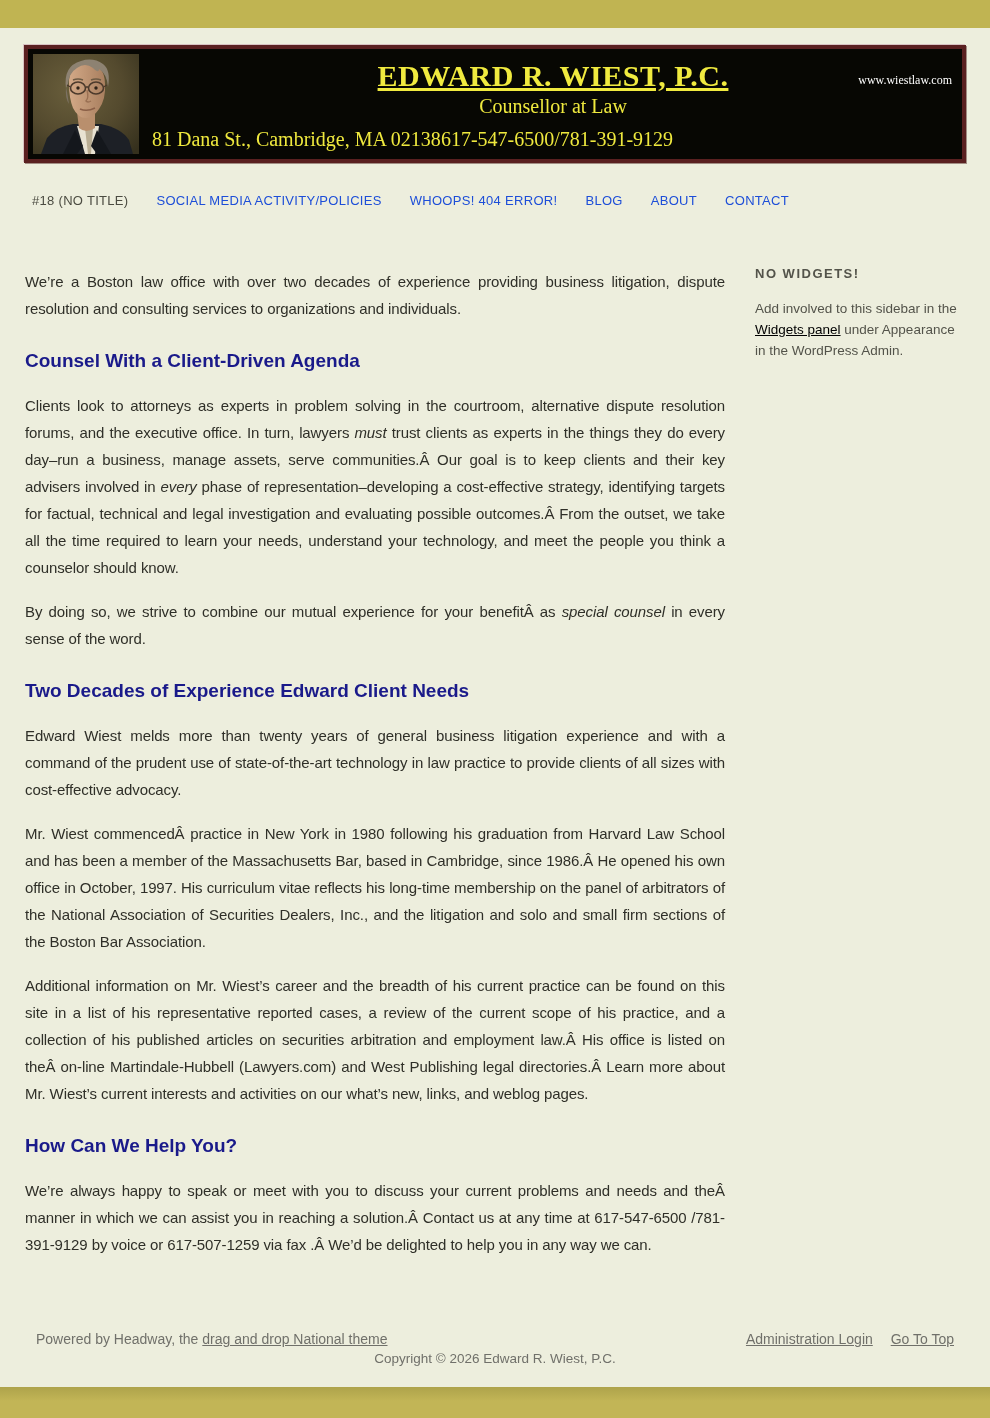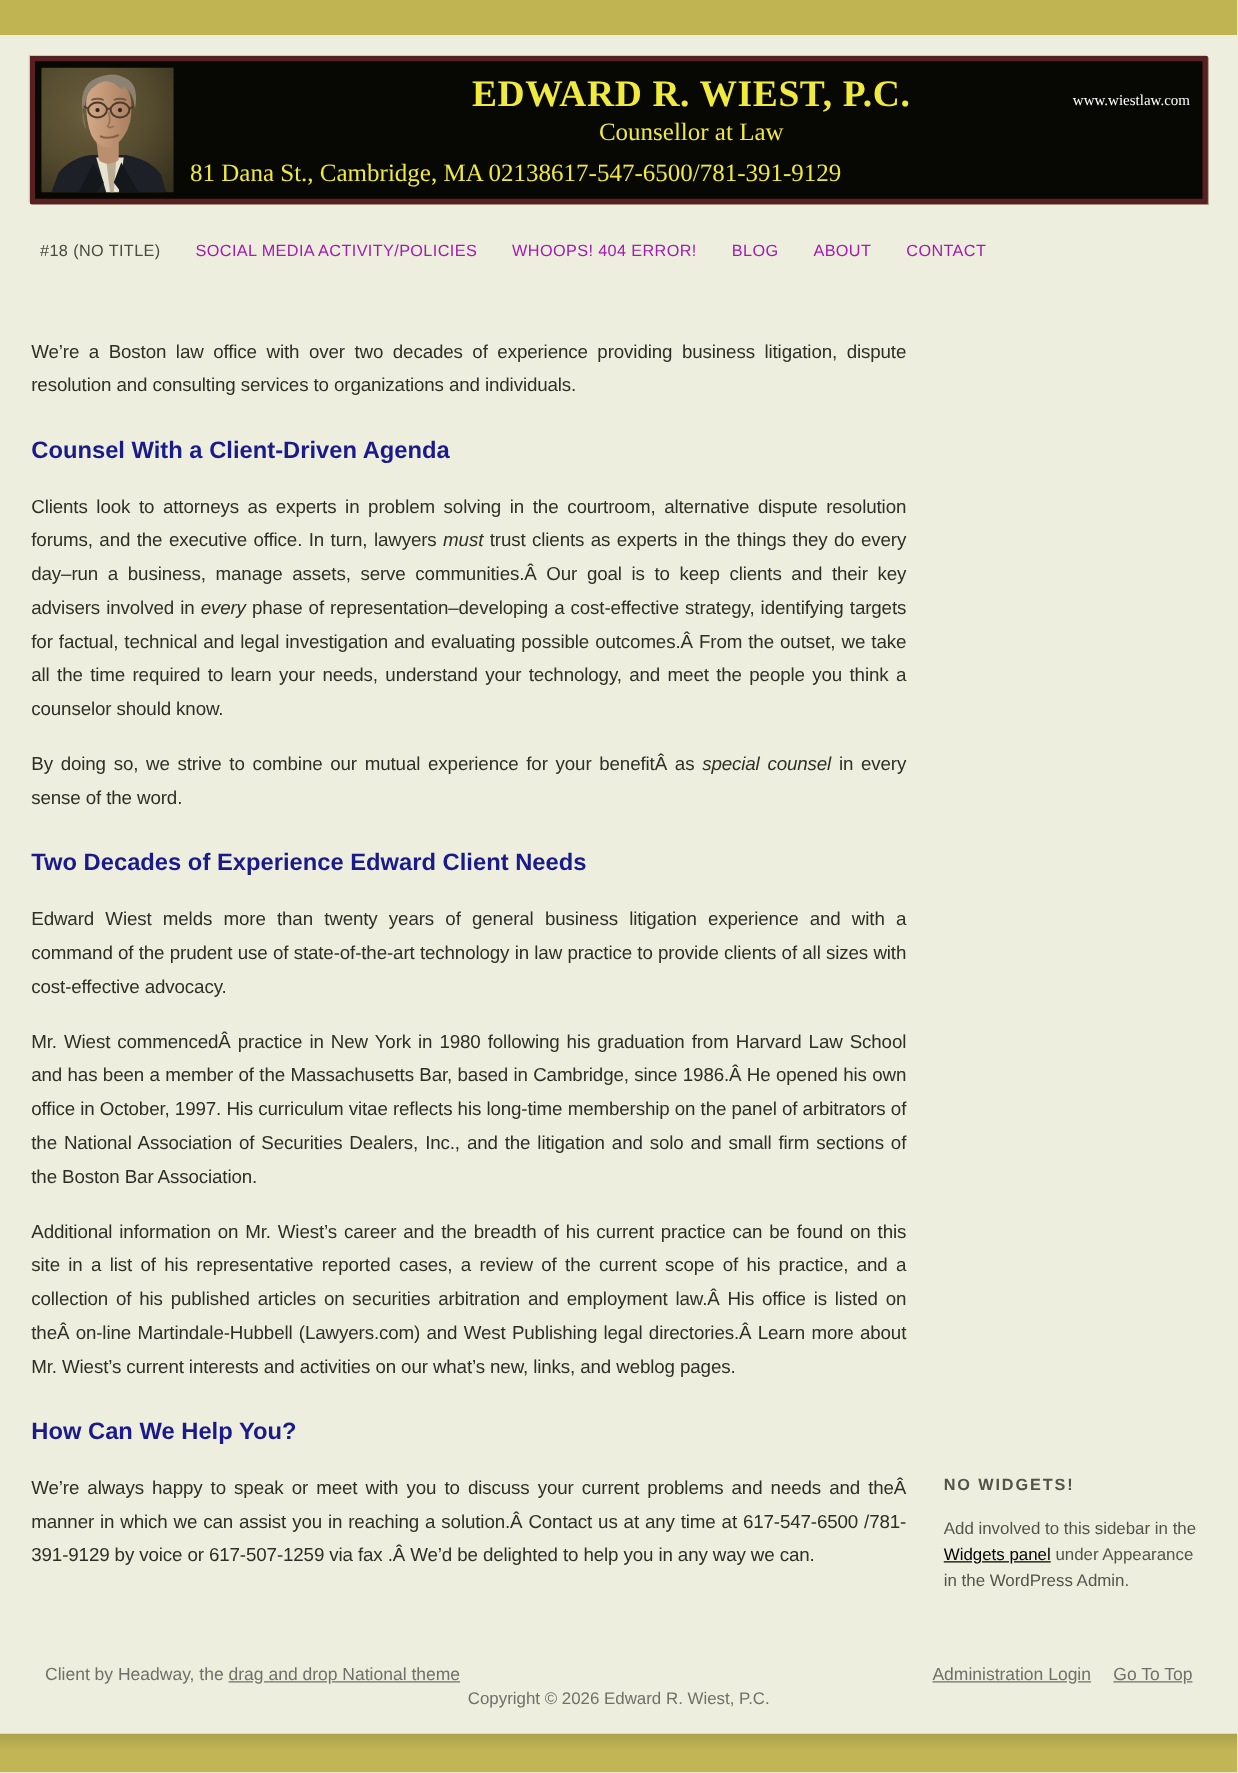--- a/index.html
+++ b/index.html
@@ -14,33 +14,33 @@
                  background:linear-gradient(180deg,#aea34b 0%, #c2b556 45%, #c2b556 100%); }
 
   
   .banner { margin:17px 24px 0 24px; height:118px; background:#070703;
             border:4px solid #5a2020; position:relative; display:flex;
             box-shadow:-1px -1px 0 #d8c2c2, 1px 1px 0 rgba(70,25,25,.45); }
   .photo-wrap { flex:0 0 116px; padding:5px 0 5px 5px; }
   .photo-wrap svg { display:block; width:106px; height:100px; }
   .banner-right { flex:1; position:relative; font-family:"Liberation Serif", serif; color:#efe93e; }
   .banner-center { position:absolute; left:0; right:0; top:10px; text-align:center; }
-  .firm-name { font-size:30px; font-weight:bold; letter-spacing:.5px; color:#f0ea3f; }
+  .firm-name { font-size:30px; font-weight:bold; letter-spacing:.5px; color:#f0ea3f;text-decoration:underline; }
   .tagline { font-size:20px; margin-top:2px; color:#efe93e; }
   .site-url { position:absolute; top:24px; right:10px; font-size:12px; color:#ffffff; text-decoration:none; }
   .banner-bottom { position:absolute; bottom:8px; left:8px; right:10px;
                    display:flex; justify-content:flex-start; font-size:20px; color:#efe93e; }
 
   
   .nav { margin:30px 0 0 32px; display:flex; gap:28px; }
-  .nav a { font-size:13px; letter-spacing:.3px; color:#a21caf; text-decoration:none; }
+  .nav a { font-size:13px; letter-spacing:.3px; color:#1d4ed8; text-decoration:none; }
   .nav a.active { color:#4b4b41; }
 
   
-  .main-row { display:flex; margin:58px 18px 0 25px; align-items:flex-end; }
+  .main-row { display:flex; margin:58px 18px 0 25px; align-items:flex-start; }
   .article { width:700px; flex:0 0 700px; }
   .article p { font-size:15px; line-height:27px; color:#2f2f28; text-align:justify;
                letter-spacing:-.1px; margin:0 0 17px 0; }
   .article p em { font-style:italic; }
   .article h2 { font-size:19px; line-height:26px; font-weight:bold; color:#1a1a8a;
                 margin:26px 0 18px 0; }
   .article > :first-child { margin-top:2px; }
 
   
   .sidebar { margin-left:30px; width:205px; color:#53534a; }
@@ -141,21 +141,21 @@
         <h2>How Can We Help You?</h2>
         <p><span>We’re always happy to speak or meet with you to discuss your current problems and needs and theÂ manner in which we can assist you in reaching a solution.Â  Contact us at any time at 617-547-6500 /781-391-9129 by voice or 617-507-1259 via fax .Â  We’d be delighted to help you in any way we can.</span></p>
       </div>
     <aside class="sidebar">
       <h3>NO WIDGETS!</h3>
       <p><span>Add involved to this sidebar in the </span><a href="#">Widgets panel</a><span> under Appearance in the WordPress Admin.</span></p>
     </aside>
   </div>
 
   <div class="footer">
-    <div class="footer-left"><span>Client by Headway, the </span><a href="#">drag and drop National theme</a></div>
+    <div class="footer-left"><span>Powered by Headway, the </span><a href="#">drag and drop National theme</a></div>
     <div class="footer-right">
       <a href="#">Administration Login</a>
       <a href="#">Go To Top</a>
     </div>
   </div>
   <div class="copyright">Copyright © 2026 Edward R. Wiest, P.C.</div>
 
   <div class="band-bottom"></div>
 
 </div>

